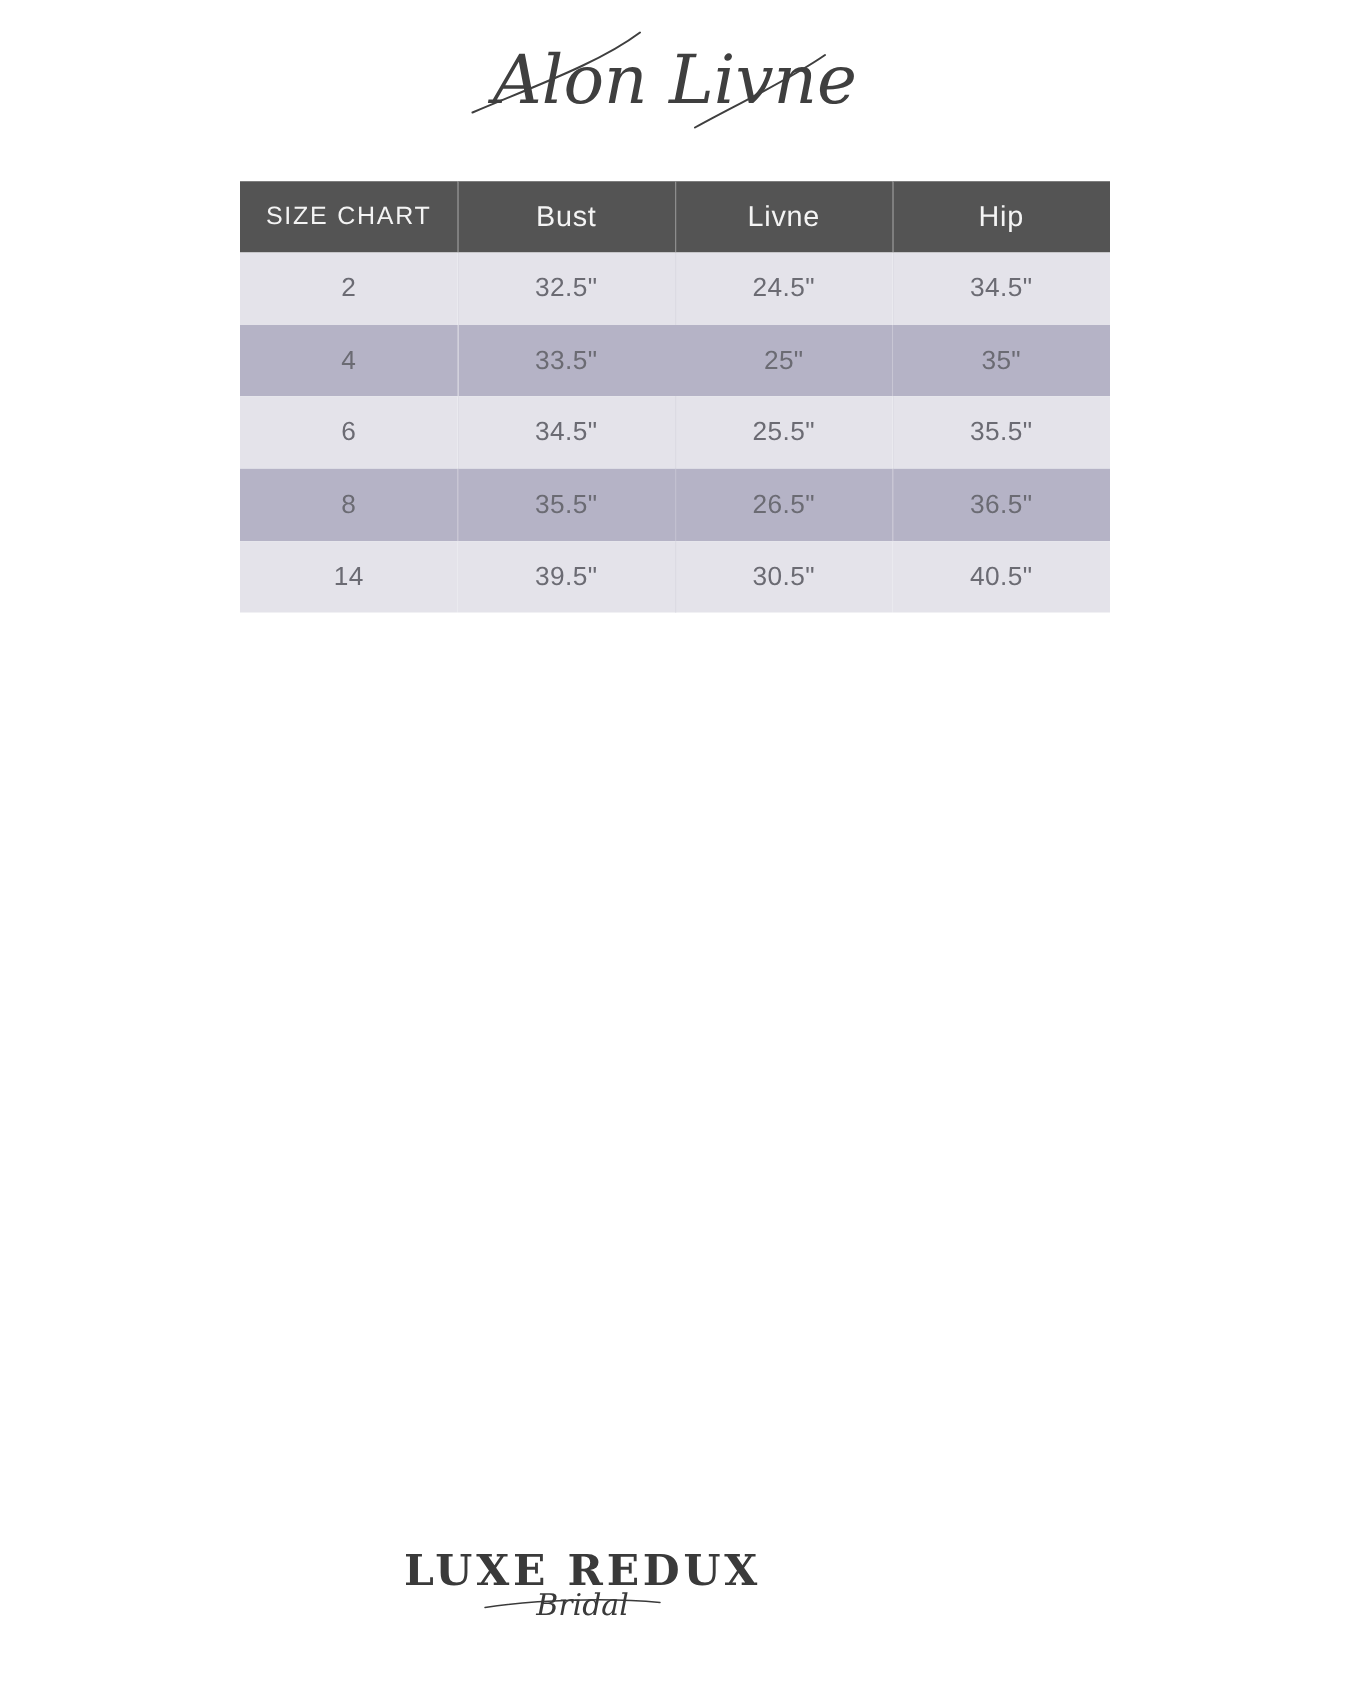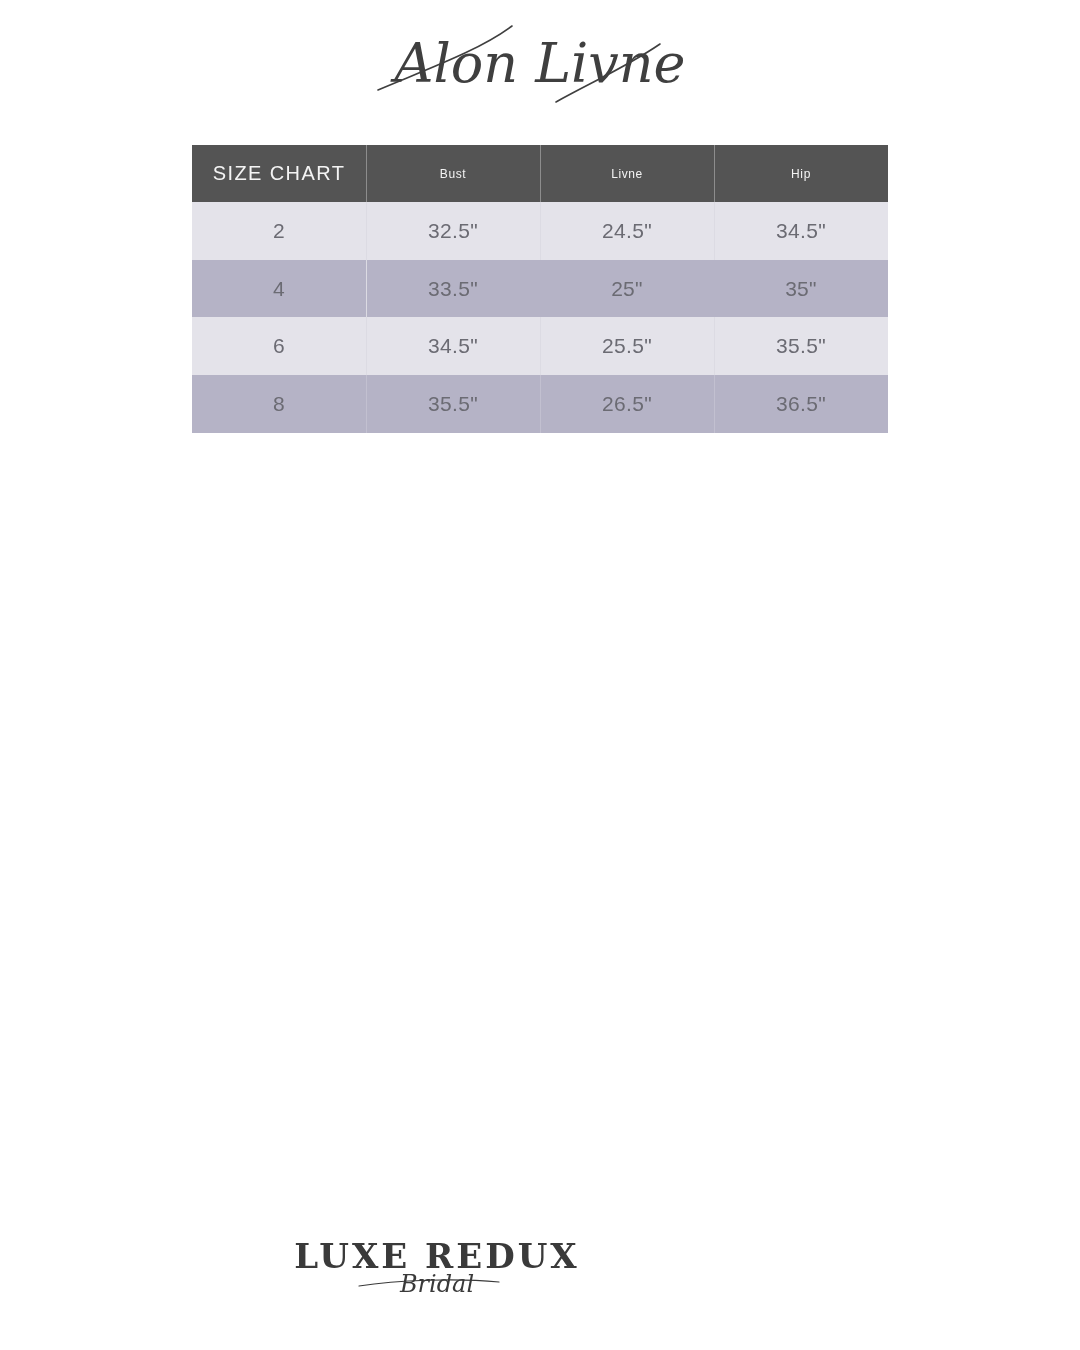--- a/index.html
+++ b/index.html
@@ -53,21 +53,21 @@
   table.size-chart col.c-size  { width: 174px; }
   table.size-chart col.c-bust  { width: 174px; }
   table.size-chart col.c-waist { width: 174px; }
   table.size-chart col.c-hip   { width: 174px; }
 
   thead th {
     background: #545454;
     color: #f4f4f4;
     height: 57px;
     font-weight: 400;
-    font-size: 12px;
+    font-size: 23px;
     letter-spacing: 0.6px;
     text-align: center;
     vertical-align: middle;
     padding: 0;
     border: 0;
   }
   thead th.head-size {
     font-size: 20px;
     letter-spacing: 1.4px;
   }
@@ -97,20 +97,21 @@
   
   .footer-logo {
     position: absolute;
     left: 0;
     bottom: 20px;
     width: 874px;
     height: 96px;
     display: flex;
     align-items: flex-start;
     justify-content: center;
+    padding-left: 29px;
   }
   .footer-svg { display: block; }
   .footer-svg .lux-main {
     font-family: "DejaVu Serif", serif;
     font-weight: 700;
     letter-spacing: 3px;
     fill: #3a3a3a;
   }
   .footer-svg .lux-script {
     font-family: "DejaVu Serif", serif;
@@ -172,20 +173,26 @@
 
       <tr class="row-dark">
         <td>8</td>
         <td class="divided">35.5"</td>
         <td class="divided">26.5"</td>
         <td class="divided">36.5"</td>
       </tr>
 
 
 
+      <tr class="row-light no-div">
+        <td>14</td>
+        <td class="divided">39.5"</td>
+        <td class="divided keep-div">30.5"</td>
+        <td class="divided">40.5"</td>
+      </tr>
 
     </tbody>
   </table>
 </div>
 
 <div class="footer-logo">
   <svg class="footer-svg" width="300" height="90" viewBox="0 0 300 90">
     <text class="lux-main" x="150" y="34" text-anchor="middle" font-size="34">LUXE REDUX</text>
     <text class="lux-script" x="150" y="58" text-anchor="middle" font-size="24">Bridal</text>
     <path d="M72 52 C 110 46, 170 44, 212 48" stroke="#3a3a3a" stroke-width="1.2" fill="none" stroke-linecap="round"></path>

